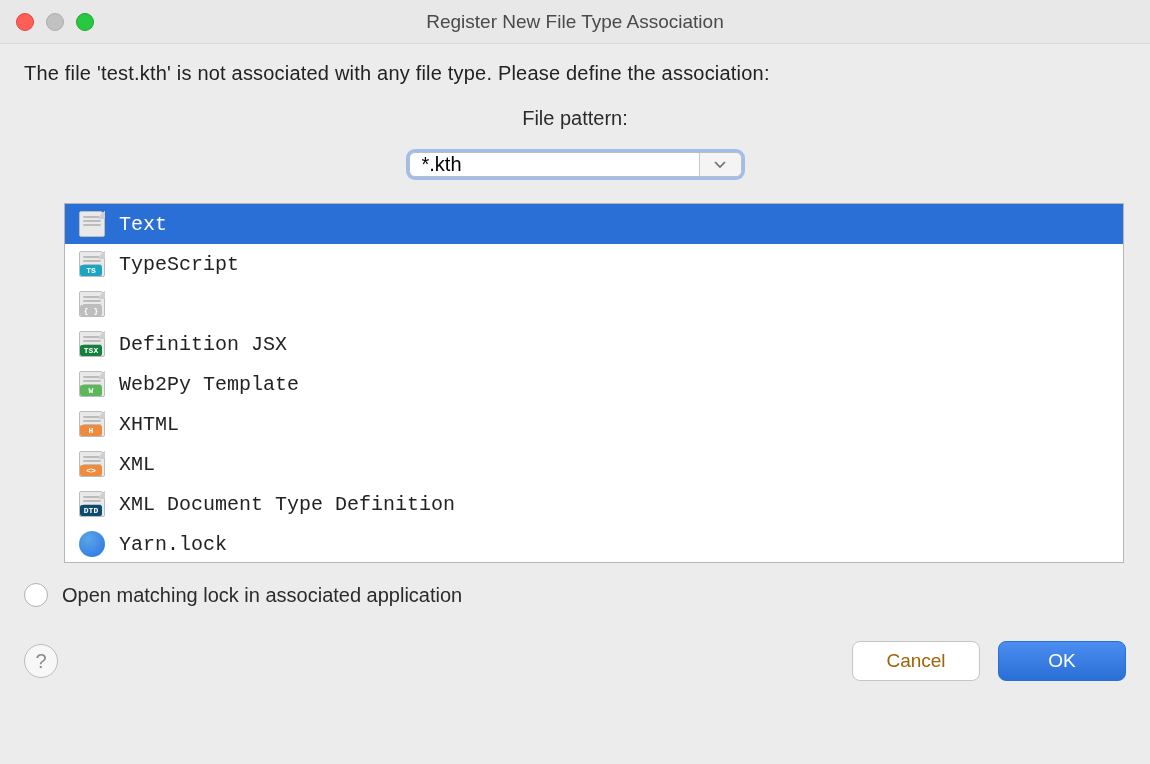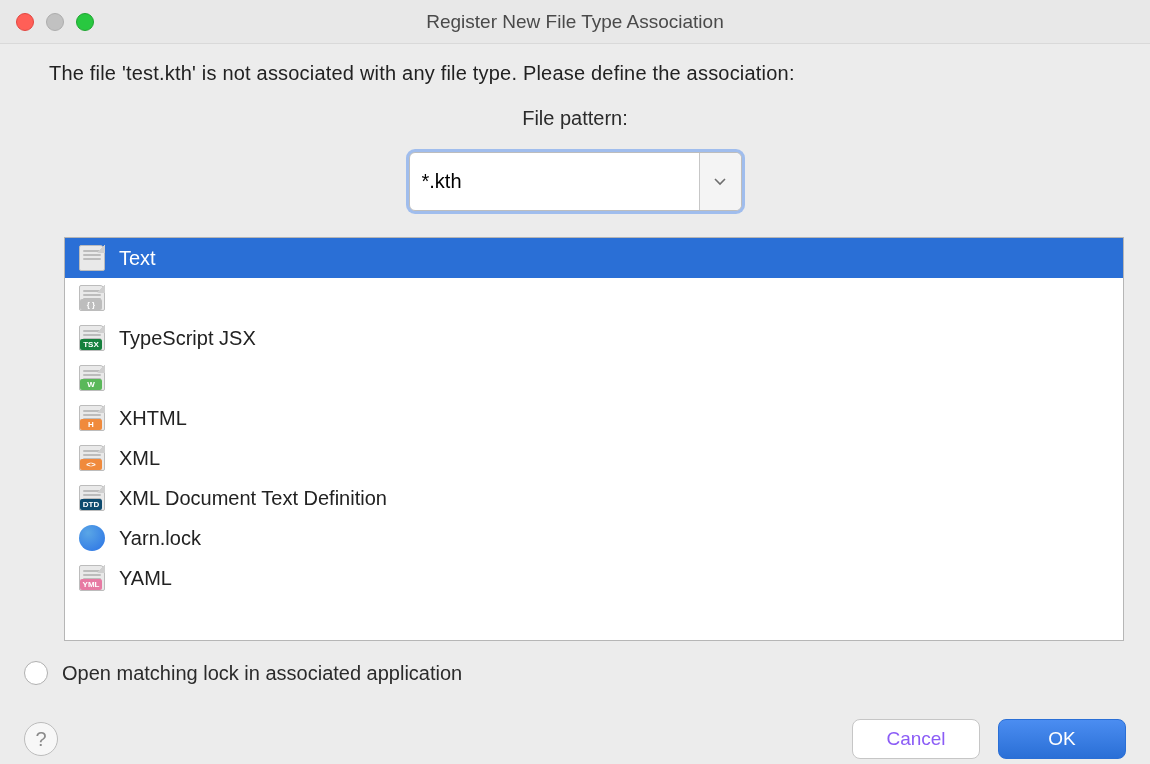--- a/index.html
+++ b/index.html
@@ -37,21 +37,20 @@
     color: #4a4a4a;
   }
   .content {
     padding: 18px 24px 20px 24px;
   }
   .message {
     font-size: 20px;
     color: #222;
     margin-bottom: 22px;
     letter-spacing: 0.2px;
-    margin-left: 25px;
   }
   .row-pattern {
     display: flex;
     align-items: center;
     gap: 22px;
     margin-bottom: 26px;
     flex-direction: column;
   }
   .row-pattern label { font-size: 20px; }
   .combo {
@@ -61,21 +60,21 @@
     border: 1px solid #bdbdbd;
     border-radius: 6px;
     background: #fff;
     box-shadow: 0 0 0 3px rgba(69,134,239,0.45);
   }
   .combo input {
     flex: 1;
     border: none;
     outline: none;
     font-size: 20px;
-    padding: 17px 12px;
+    padding: 0 12px;
     background: transparent;
     border-radius: 6px 0 0 6px;
   }
   .combo-btn {
     width: 42px;
     border-left: 1px solid #c7c7c7;
     display: flex;
     align-items: center;
     justify-content: center;
     background: #f4f4f4;
@@ -98,23 +97,24 @@
   .radio.selected { border-color: #2a72e5; }
   .radio.selected .dot {
     width: 12px; height: 12px; border-radius: 50%;
     background: #2a72e5;
   }
   .listbox {
     margin-left: 40px;
     width: 1060px;
     border: 1px solid #b6b6b6;
     background: #fff;
-    height: 404px;
+    height: 360px;
     overflow: hidden;
     margin-bottom: 20px;
+    font-family: Liberation Mono, monospace;
   }
   .list-item {
     display: flex;
     align-items: center;
     gap: 14px;
     height: 40px;
     padding: 0 14px;
     font-size: 20px;
     color: #222;
   }
@@ -188,21 +188,21 @@
   }
   .footer-spacer { flex: 1; }
   .btn {
     height: 40px;
     min-width: 128px;
     padding: 0 26px;
     font-size: 19px;
     border-radius: 8px;
     border: 1px solid #c6c6c6;
     background: #fff;
-    color: #8b5cf6;
+    color: #a16207;
     display: inline-flex;
     align-items: center;
     justify-content: center;
   }
   .btn.primary {
     background: linear-gradient(#4b8df1, #2a6fd6);
     border-color: #2a6fd6;
     color: #fff;
   }
 </style>
@@ -250,48 +250,62 @@
         <span>Text</span>
       </div>
       <div class="list-item">
       <span class="ft-icon">
         <span class="page">
           <span class="lines">
               <span></span>
               <span></span>
               <span></span>
             </span>
+          <span class="tag" style="background:#1aa5c4">TS</span>
+        </span>
+      </span>
+        <span>TypeScript</span>
+      </div>
+      <div class="list-item">
+      <span class="ft-icon">
+        <span class="page">
+          <span class="lines">
+              <span></span>
+              <span></span>
+              <span></span>
+            </span>
           <span class="tag" style="background:#bdbdbd">{ }</span>
         </span>
       </span>
       </div>
       <div class="list-item">
       <span class="ft-icon">
         <span class="page">
           <span class="lines">
               <span></span>
               <span></span>
               <span></span>
             </span>
           <span class="tag" style="background:#15803d">TSX</span>
         </span>
       </span>
-        <span>TypeScript JSX</span>
+        <span>Definition JSX</span>
       </div>
       <div class="list-item">
       <span class="ft-icon">
         <span class="page">
           <span class="lines">
               <span></span>
               <span></span>
               <span></span>
             </span>
           <span class="tag" style="background:#5ab85a">W</span>
         </span>
       </span>
+        <span>Web2Py Template</span>
       </div>
       <div class="list-item">
       <span class="ft-icon">
         <span class="page">
           <span class="lines">
               <span></span>
               <span></span>
               <span></span>
             </span>
           <span class="tag" style="background:#f08a3c">H</span>
@@ -316,21 +330,21 @@
       <span class="ft-icon">
         <span class="page">
           <span class="lines">
               <span></span>
               <span></span>
               <span></span>
             </span>
           <span class="tag" style="background:#0c4a6e">DTD</span>
         </span>
       </span>
-        <span>XML Document Text Definition</span>
+        <span>XML Document Type Definition</span>
       </div>
       <div class="list-item">
         <span class="yarn-icon"></span>
         <span>Yarn.lock</span>
       </div>
       <div class="list-item">
       <span class="ft-icon">
         <span class="page">
           <span class="lines">
               <span></span>

